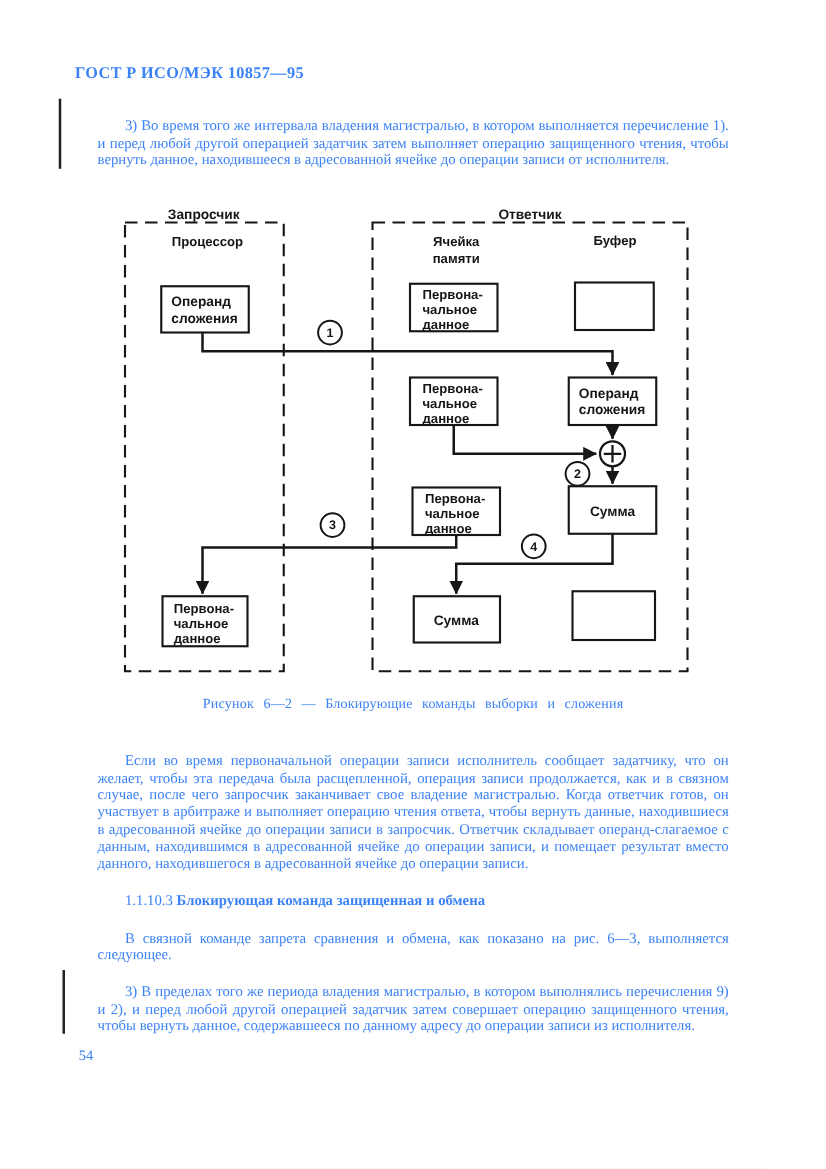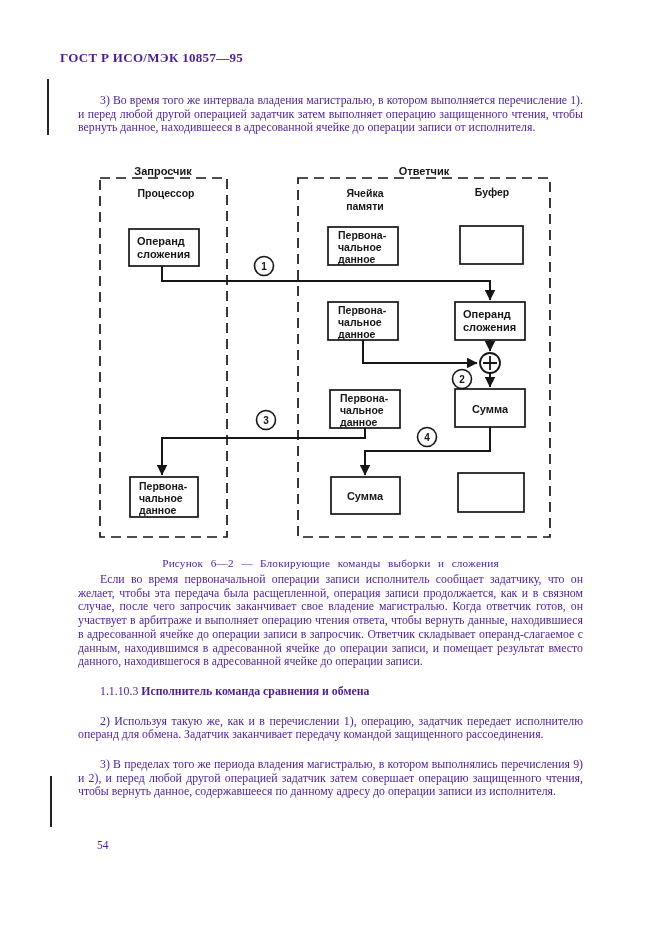--- a/index.html
+++ b/index.html
@@ -1,41 +1,41 @@
 <!DOCTYPE html>
 <html><head>
 <meta charset="utf-8">
 <style>
   html,body{margin:0;padding:0;background:#e8e8e8;}
   .page{
     position:relative;width:661px;height:935px;margin:0 auto;
-    background:#ffffff;color:#4c1d95;
+    background:#ffffff;color:#3b82f6;
     font-family:"Liberation Serif", serif;
     overflow:hidden;
   }
   .hdr{
     position:absolute;left:60px;top:50px;
     font-size:13px;font-weight:bold;letter-spacing:.3px;white-space:nowrap;
   }
   .tcol{
     position:absolute;left:62px;width:537px;
     font-size:11.8px;line-height:13.7px;text-align:justify;
   }
   #top-col{top:78px;}
-  #bot-col{top:557px;}
+  #bot-col{top:586px;}
   .tcol p{margin:16px;text-indent:22px;}
   .b{font-weight:bold;}
   .chbar{position:absolute;width:2px;background:#232323;}
   #chbar-1{left:47px;top:79px;height:56px;}
   #chbar-2{left:50px;top:776px;height:51px;}
   .fig-caption{
     position:absolute;left:0;top:557px;width:661px;text-align:center;
     font-size:11.2px;word-spacing:4.5px;letter-spacing:.2px;
   }
-  .pageno{position:absolute;left:63px;top:839px;font-size:11.5px;margin-left:34px;}
+  .pageno{position:absolute;left:63px;top:839px;font-size:11.5px;}
   svg.diagram{position:absolute;left:0;top:160px;}
   svg .dt{font-family:"Liberation Sans", sans-serif;font-weight:bold;fill:#161616;}
   svg .t11{font-size:11px;}
   svg .t105{font-size:10.5px;}
   svg .t10{font-size:10px;}
   svg .bx{fill:#ffffff;stroke:#161616;stroke-width:1.7;}
   svg .dashbx{fill:none;stroke:#161616;stroke-width:1.7;stroke-dasharray:10 6;}
   svg .ln{fill:none;stroke:#161616;stroke-width:2;}
   svg .thin{stroke-width:1.8;}
   svg .stepc{fill:#ffffff;stroke:#161616;stroke-width:1.6;}
@@ -146,20 +146,20 @@
     <g>
       <circle class="stepc" cx="427" cy="277" r="9.5"></circle>
       <text class="dt t10" x="427" y="280.5" text-anchor="middle">4</text>
     </g>
   </svg>
 
   <div class="fig-caption">Рисунок 6—2 — Блокирующие команды выборки и сложения</div>
 
   <div class="tcol" id="bot-col">
     <p>Если во время первоначальной операции записи исполнитель сообщает задатчику, что он желает, чтобы эта передача была расщепленной, операция записи продолжается, как и в связном случае, после чего запросчик заканчивает свое владение магистралью. Когда ответчик готов, он участвует в арбитраже и выполняет операцию чтения ответа, чтобы вернуть данные, находившиеся в адресованной ячейке до операции записи в запросчик. Ответчик складывает операнд-слагаемое с данным, находившимся в адресованной ячейке до операции записи, и помещает результат вместо данного, находившегося в адресованной ячейке до операции записи.</p>
-    <p><span>1.1.10.3</span> <span class="b">Исполнитель команда сравнения и обмена</span></p>
-    <p>2) Используя такую же, как и в перечислении 1), операцию, задатчик передает исполнителю операнд для обмена. Задатчик заканчивает передачу командой защищенного рассоединения.</p>
+    <p><span>1.1.10.3</span> <span class="b">Блокирующая команда защищенная и обмена</span></p>
+    <p>В связной команде запрета сравнения и обмена, как показано на рис. 6—3, выполняется следующее.</p>
     <p>3) В пределах того же периода владения магистралью, в котором выполнялись перечисления 9) и 2), и перед любой другой операцией задатчик затем совершает операцию защищенного чтения, чтобы вернуть данное, содержавшееся по данному адресу до операции записи из исполнителя.</p>
   </div>
 
   <div class="pageno">54</div>
 
 </div>
 
 </body></html>

